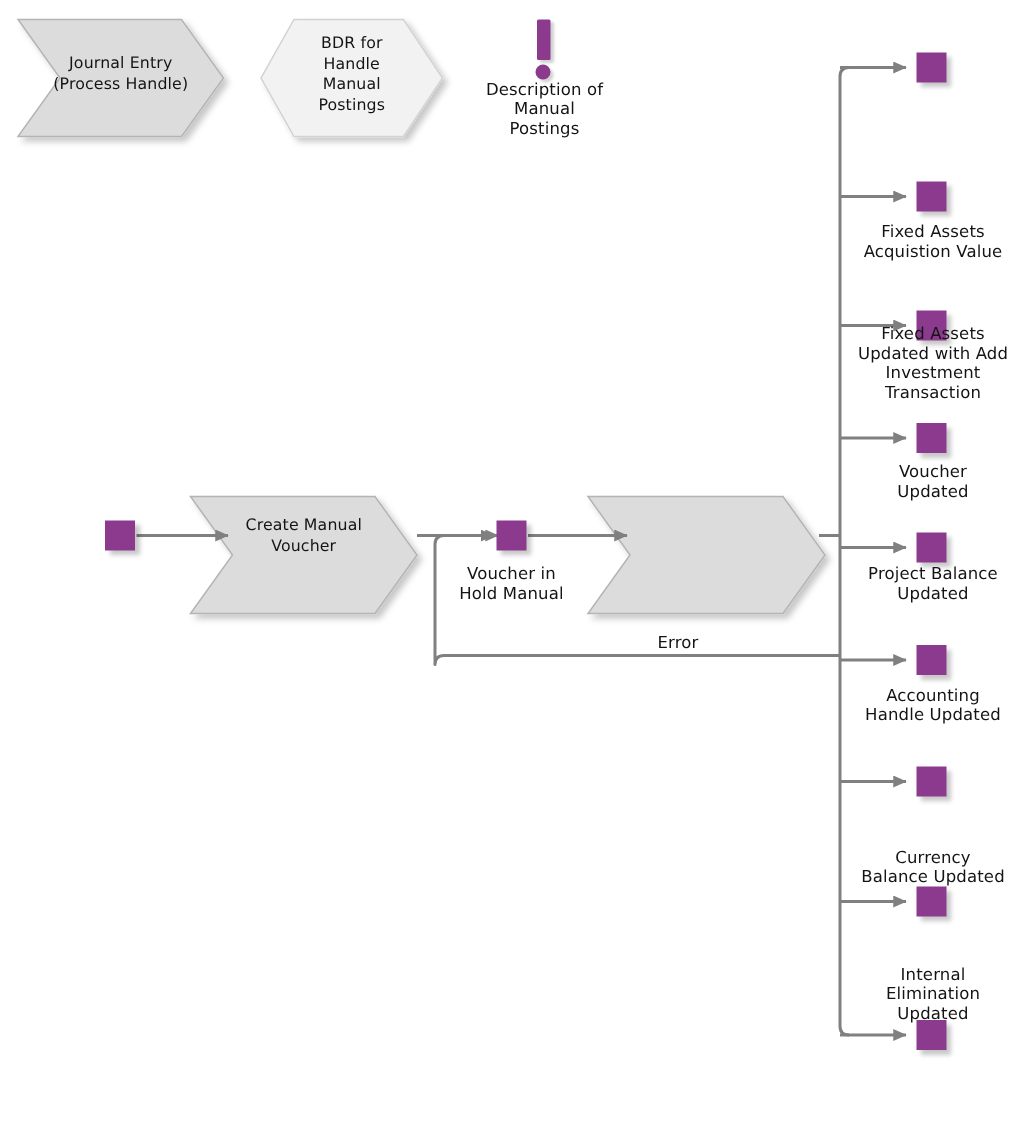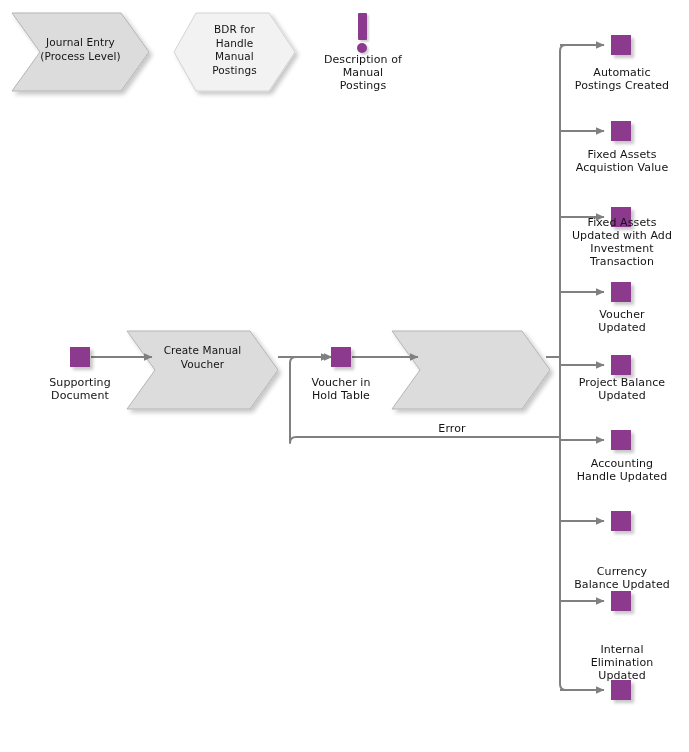--- a/index.html
+++ b/index.html
@@ -142,52 +142,48 @@
 
       <line x1="560" y1="521" x2="604" y2="521" marker-end="url(#arrow)"></line>
 
       <line x1="560" y1="601" x2="604" y2="601" marker-end="url(#arrow)"></line>
 
       <line x1="560" y1="690" x2="604" y2="690" marker-end="url(#arrow)"></line>
     </g>
   </svg>
 
   <div class="shape-text" style="left:12px; top:36px; width:137px;">Journal Entry
-(Process Level)</div>
+(Process Handle)</div>
 
   <div class="shape-text" style="left:176px; top:23px; width:117px;">BDR for
 Handle
 Manual
 Postings</div>
 
   <div>
     <div class="excl-bar" style="left:358px; top:13px;"></div>
     <div class="excl-dot" style="left:357px; top:43px;"></div>
   </div>
   <div class="lbl" style="left:308px; top:53px; width:110px;">Description of
 Manual
 Postings</div>
 
   <div class="node-sq" style="left:70px; top:347px;"></div>
-  <div class="lbl" style="left:30px; top:376px; width:100px;">Supporting
-Document</div>
 
   <div class="shape-text" style="left:145px; top:344px; width:115px;">Create Manual
 Voucher</div>
 
   <div class="node-sq" style="left:331px; top:347px;"></div>
   <div class="lbl" style="left:291px; top:376px; width:100px;">Voucher in
-Hold Table</div>
+Hold Manual</div>
 
 
   <div class="lbl" style="left:405px; top:422px; width:94px;">Error</div>
 
   <div class="node-sq" style="left:611px; top:35px;"></div>
-  <div class="lbl" style="left:557px; top:66px; width:130px;">Automatic
-Postings Created</div>
 
   <div class="node-sq" style="left:611px; top:121px;"></div>
   <div class="lbl" style="left:557px; top:148px; width:130px;">Fixed Assets
 Acquistion Value</div>
 
   <div class="node-sq" style="left:611px; top:207px;"></div>
   <div class="lbl" style="left:555px; top:216px; width:134px;">Fixed Assets
 Updated with Add
 Investment
 Transaction</div>

